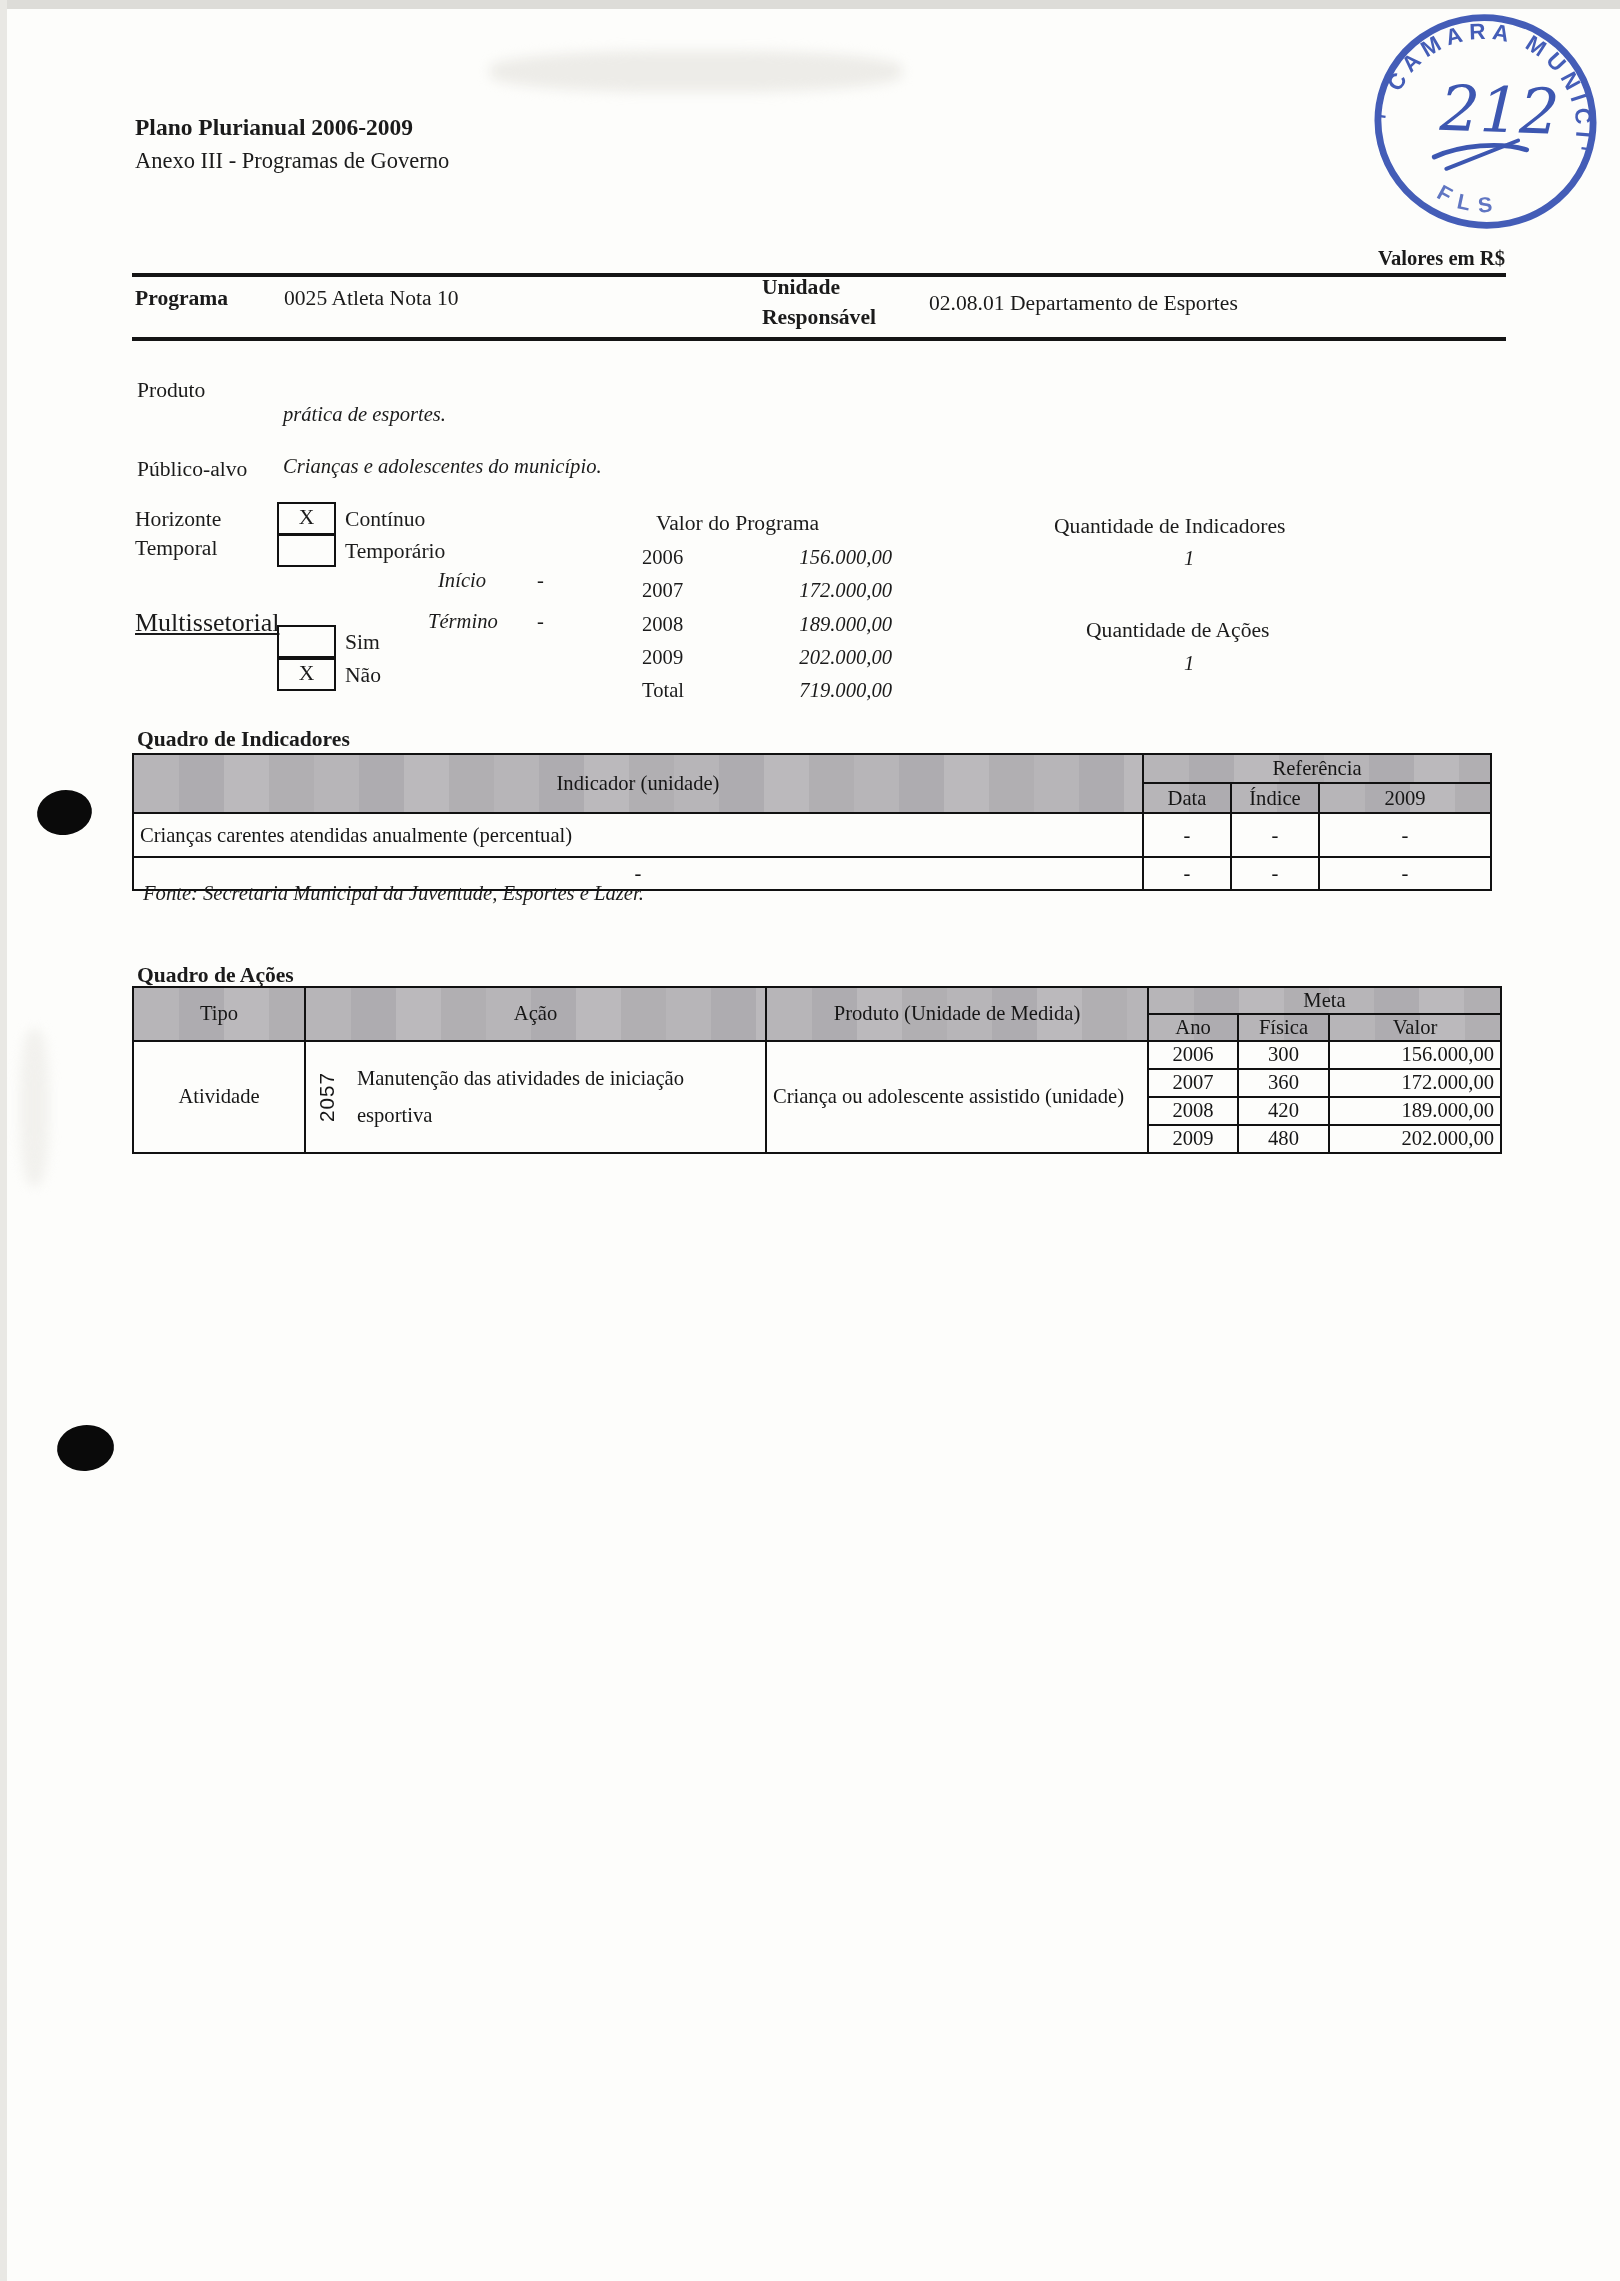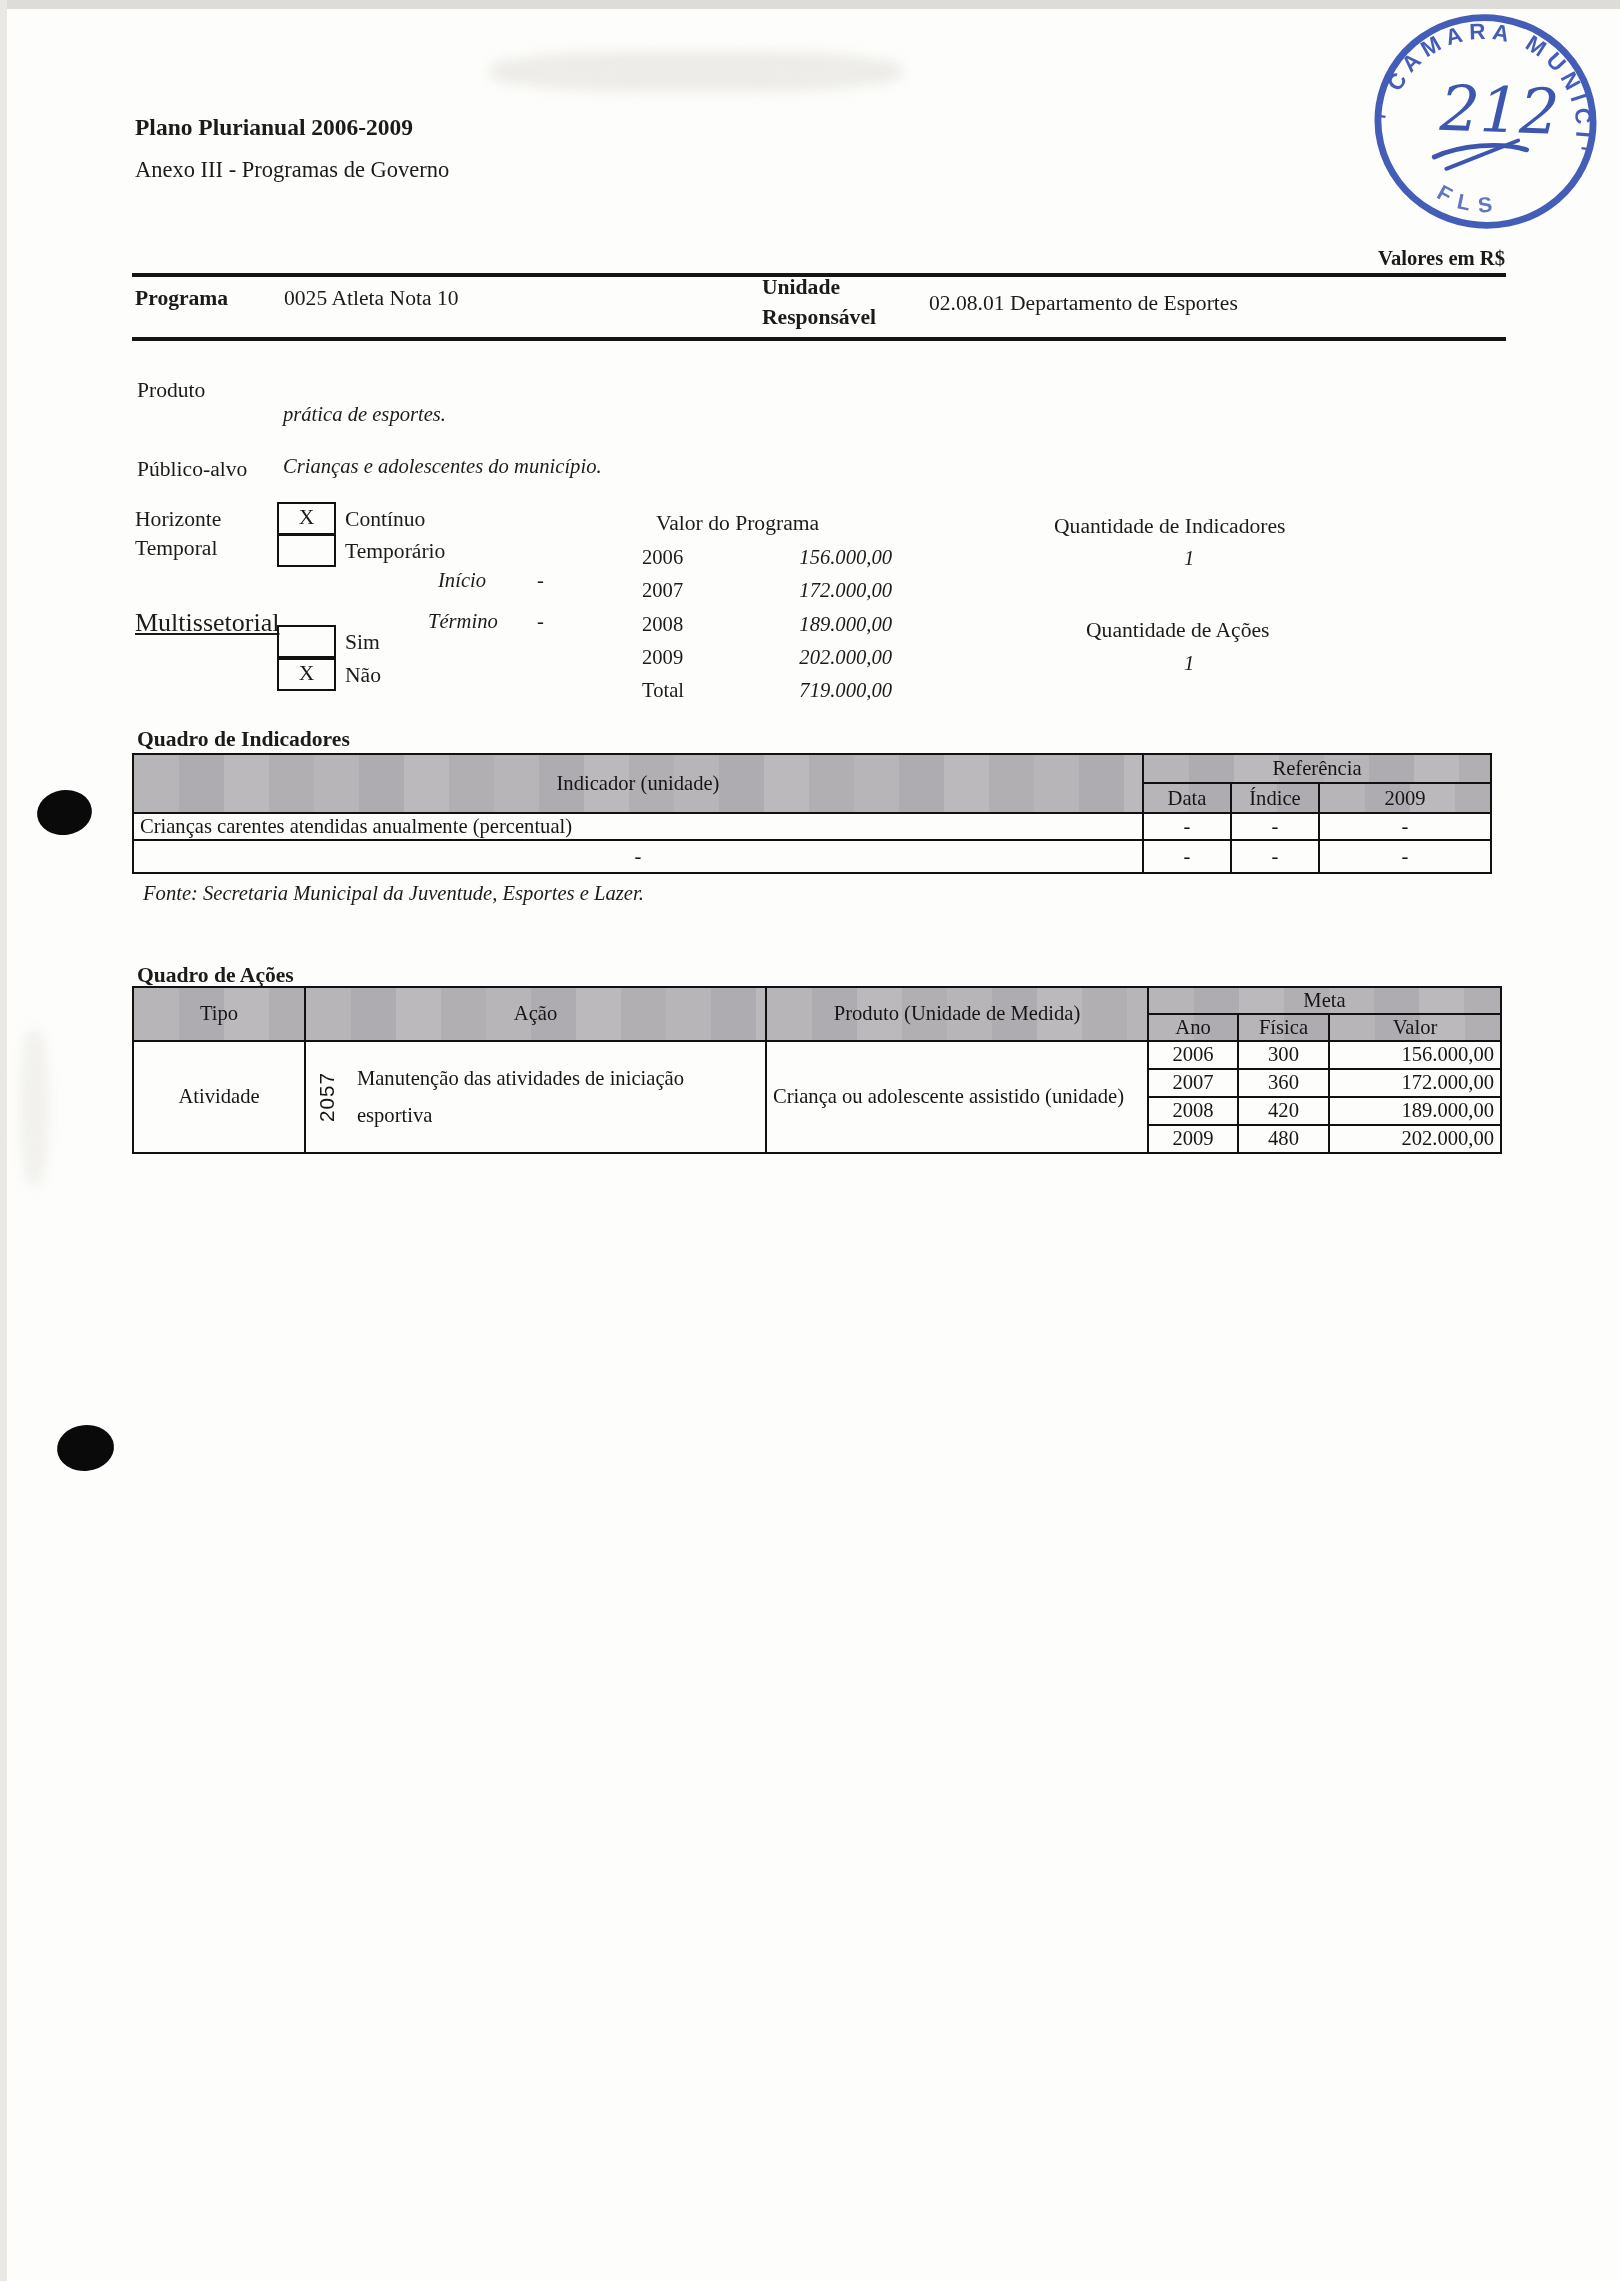--- a/index.html
+++ b/index.html
@@ -66,21 +66,21 @@
       <textPath href="#arcB" startOffset="22%">FLS</textPath>
     </text>
     <text x="22" y="136" font-size="28" font-weight="bold" fill="#3550b2">-</text>
     <text x="232" y="136" font-size="28" font-weight="bold" fill="#3550b2">-</text>
     <text x="84" y="128" font-size="64" font-style="italic" fill="#2d49ab" font-family="DejaVu Serif, serif" transform="rotate(-7 132 110)">212</text>
     <path d="M 86,162 C 110,146 150,136 178,140" fill="none" stroke="#2d49ab" stroke-width="5" stroke-linecap="round"></path>
     <path d="M 100,172 L 168,132" fill="none" stroke="#2d49ab" stroke-width="4" stroke-linecap="round"></path>
   </svg>
 
   <div class="t b" style="left:135px;top:114px;font-size:23.5px;">Plano Plurianual 2006-2009</div>
-  <div class="t" style="left:135px;top:157px;font-size:22.5px;">Anexo III - Programas de Governo</div>
+  <div class="t" style="left:135px;top:148px;font-size:22.5px;">Anexo III - Programas de Governo</div>
   <div class="t" style="left:1358px;top:247px;font-size:20.6px;width:147px;text-align:right;font-weight:bold;">Valores em R$</div>
 
   <div class="rule" style="left:132px;top:273px;width:1374px;height:3.9px;"></div>
 
   <div class="t b" style="left:135px;top:286px;font-size:21.6px;">Programa</div>
   <div class="t" style="left:284px;top:286px;font-size:21.6px;">0025  Atleta Nota 10</div>
   <div class="t b" style="left:762px;top:275px;font-size:21.6px;">Unidade</div>
   <div class="t b" style="left:762px;top:305px;font-size:21.6px;">Responsável</div>
   <div class="t" style="left:929px;top:291px;font-size:21.6px;">02.08.01  Departamento de Esportes</div>
 
@@ -138,21 +138,21 @@
     <tbody>
         <tr style="height:29px;">
       <th class="hdr" rowspan="2">Indicador (unidade)</th>
       <th class="hdr" colspan="3">Referência</th>
     </tr>
     <tr style="height:30px;">
       <th class="hdr">Data</th>
       <th class="hdr">Índice</th>
       <th class="hdr">2009</th>
     </tr>
-    <tr style="height:27px;">
+    <tr style="height:44px;">
       <td>Crianças carentes atendidas anualmente (percentual)</td>
       <td class="dash">-</td>
       <td class="dash">-</td>
       <td class="dash">-</td>
     </tr>
     <tr style="height:33px;">
       <td class="dash">-</td>
       <td class="dash">-</td>
       <td class="dash">-</td>
       <td class="dash">-</td>

